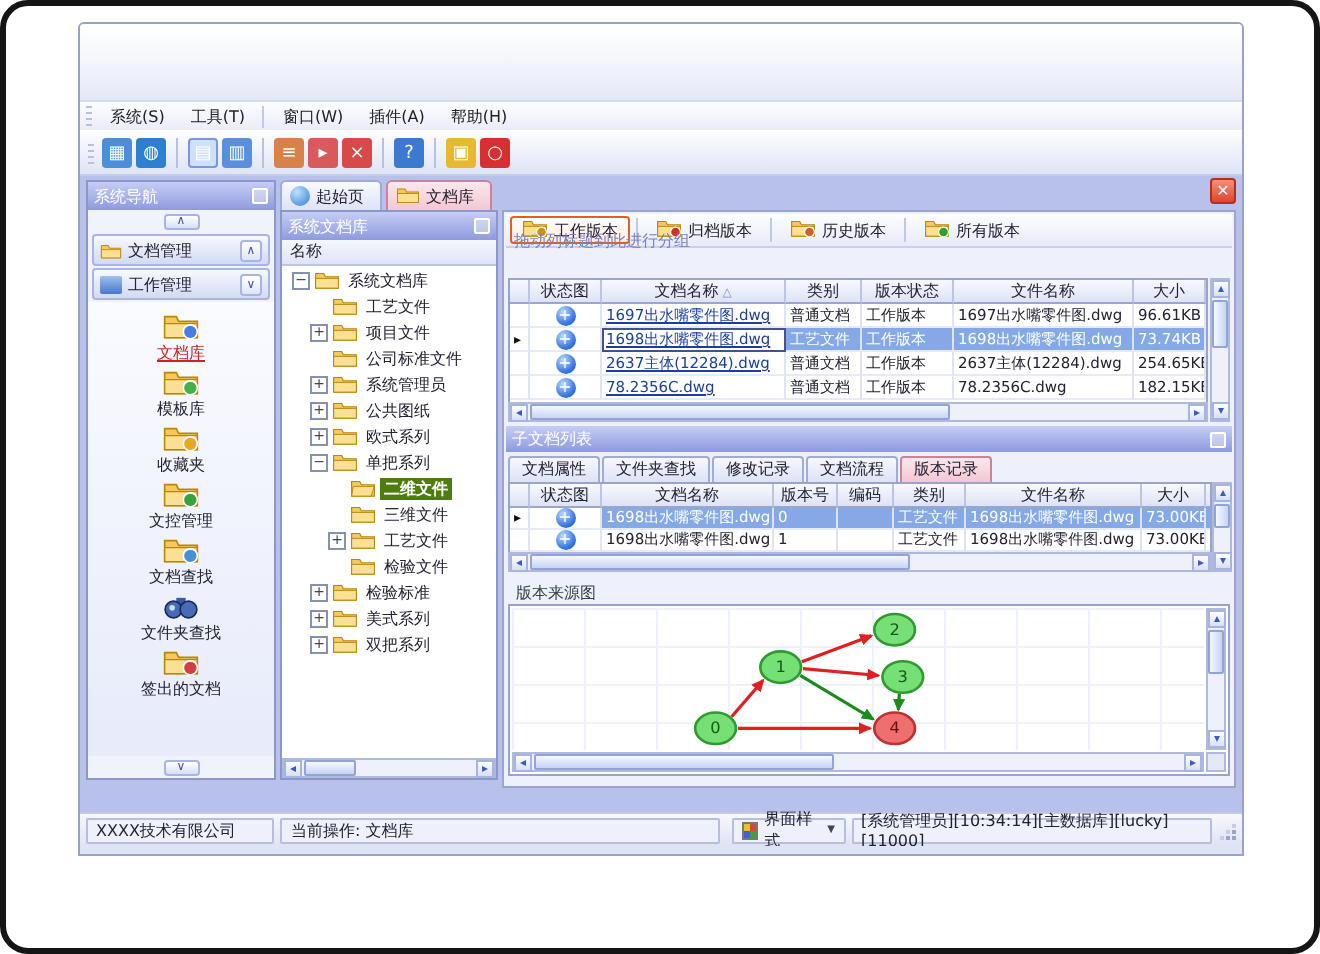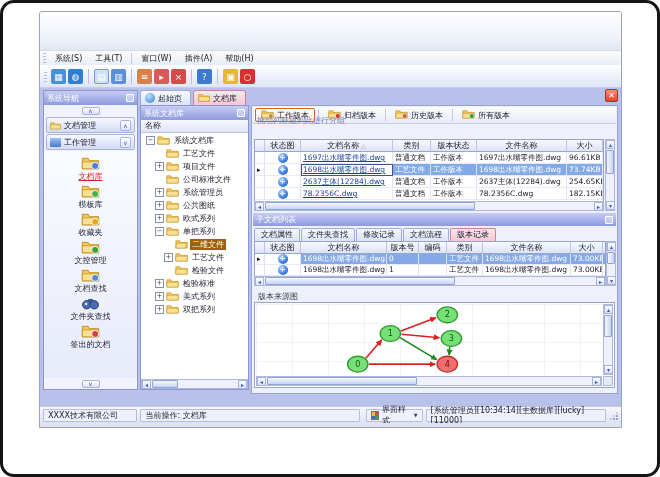--- a/index.html
+++ b/index.html
@@ -58,21 +58,21 @@
   .treepanel{position:absolute;left:100px;top:17px;width:109px;bottom:16px;background:#fff;border:1px solid #8a96cc;
     display:flex;flex-direction:column;}
   .tree-col{height:13px;flex:none;background:linear-gradient(#f6f8fe,#dfe4f6);border-bottom:1px solid #bcc4e4;
     font-size:8px;color:#223;padding:0 4px;line-height:12px;}
   .tree-body{flex:1;overflow:hidden;padding-top:1px;}
   .tnode{height:13px;display:flex;align-items:center;gap:2px;font-size:8px;color:#223;white-space:nowrap;}
   .texp{width:9px;height:9px;flex:none;border:1px solid #8890b0;background:#fff;font-size:7px;line-height:7px;
     text-align:center;color:#445;}
   .tspacer{width:9px;height:9px;flex:none;}
   .tnode .lbl{padding:0 2px;}
-  .tnode.selected .lbl{background:#a16207;color:#fff;}
+  .tnode.selected .lbl{background:#4d7c0f;color:#fff;font-weight:bold;}
   .tree-hscroll{flex:none;}
   
   .content{position:absolute;left:211px;top:17px;right:3px;bottom:12px;background:#eef1fb;border:1px solid #98a4d4;}
   .vtoolbar{position:absolute;left:1px;right:1px;top:1px;height:17px;background:linear-gradient(#fdfdff,#e7ebf8);
     border-bottom:1px solid #c8d0ea;display:flex;align-items:center;gap:2px;padding:0 2px;}
   .vbtn{height:14px;display:flex;align-items:center;gap:3px;padding:0 5px;font-size:8px;color:#223;border:1px solid transparent;border-radius:2px;}
   .vbtn.active{border:1px solid #e06020;background:linear-gradient(#fff,#fdeade);}
   .vsep{width:1px;height:12px;background:#c0c8e4;margin:0 1px;}
   .grouphint{position:absolute;left:5px;top:9px;font-size:8px;color:#7583bd;}
   
@@ -345,20 +345,29 @@
               <span style="width: 21px;"></span>
               <span class="tspacer"></span>
               <span><svg width="13" height="10" viewBox="0 0 16 12">
                   <path d="M1 2 L6 2 L7 4 L15 4 L15 11 L1 11 Z" fill="#f6c95f" stroke="#b8860b" stroke-width="0.7"></path>
                   <path d="M2 5 L15 5 L13 11 L1 11 Z" fill="#fbdf93" stroke="#b8860b" stroke-width="0.6"></path>
                 </svg></span>
               <span class="lbl">二维文件</span>
             </div>
             <div class="tnode">
               <span style="width: 21px;"></span>
+              <span class="tspacer"></span>
+              <span><svg width="13" height="10" viewBox="0 0 16 12">
+                  <path d="M1 2 L6 2 L7 4 L15 4 L15 11 L1 11 Z" fill="#f6c95f" stroke="#b8860b" stroke-width="0.7"></path>
+                  <path d="M1 5 L15 5 L15 11 L1 11 Z" fill="#fbdf93" stroke="#b8860b" stroke-width="0.6"></path>
+                </svg></span>
+              <span class="lbl">三维文件</span>
+            </div>
+            <div class="tnode">
+              <span style="width: 21px;"></span>
               <span class="texp">+</span>
               <span><svg width="13" height="10" viewBox="0 0 16 12">
                   <path d="M1 2 L6 2 L7 4 L15 4 L15 11 L1 11 Z" fill="#f6c95f" stroke="#b8860b" stroke-width="0.7"></path>
                   <path d="M1 5 L15 5 L15 11 L1 11 Z" fill="#fbdf93" stroke="#b8860b" stroke-width="0.6"></path>
                 </svg></span>
               <span class="lbl">工艺文件</span>
             </div>
             <div class="tnode">
               <span style="width: 21px;"></span>
               <span class="tspacer"></span>

